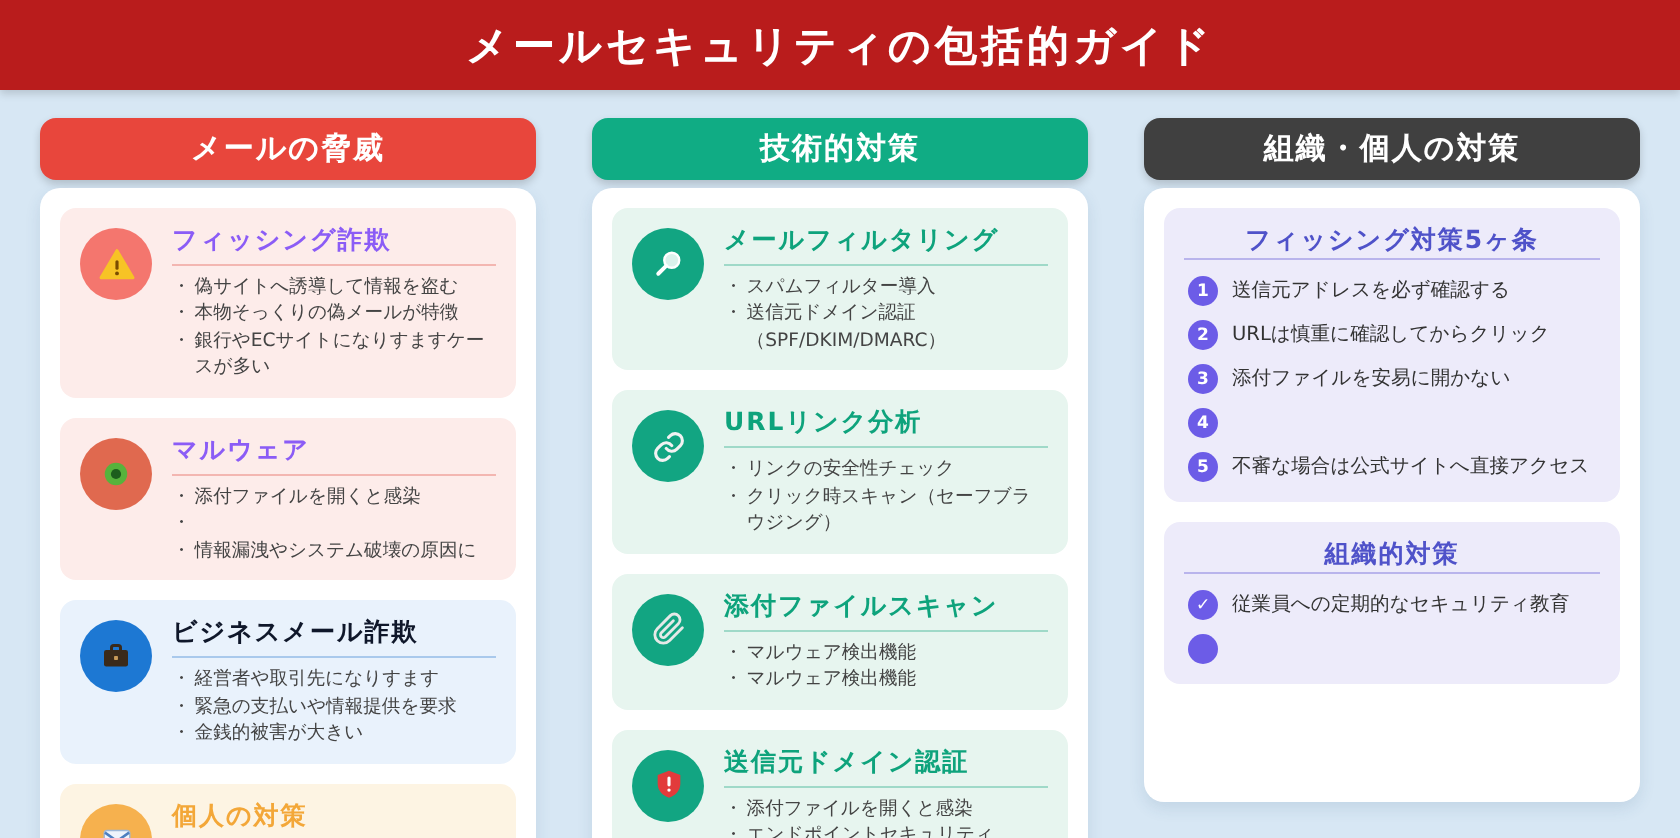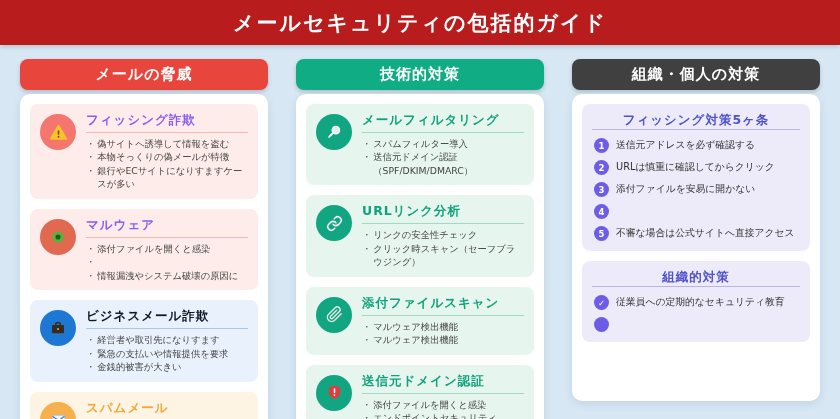--- a/index.html
+++ b/index.html
@@ -183,21 +183,21 @@
       </div>
 
       <div class="card bg-cream">
         <div class="icon-circle ic-amber">
           <svg width="17" height="17" viewBox="0 0 24 24">
               <rect x="3" y="6" width="18" height="13" rx="2" fill="#eef4fb" stroke="#9db8d8" stroke-width="1"></rect>
               <path d="M3.5 7.5 12 13.5 20.5 7.5" fill="none" stroke="#4d7fc0" stroke-width="1.8"></path>
             </svg>
         </div>
         <div class="card-body">
-          <div class="card-title t-orange">スパムメール</div>
+          <div class="card-title t-orange">個人の対策</div>
 
         </div>
       </div>
 
     </div>
   </section>
 
   <section class="col">
     <div class="pill green">技術的対策</div>
     <div class="panel">

